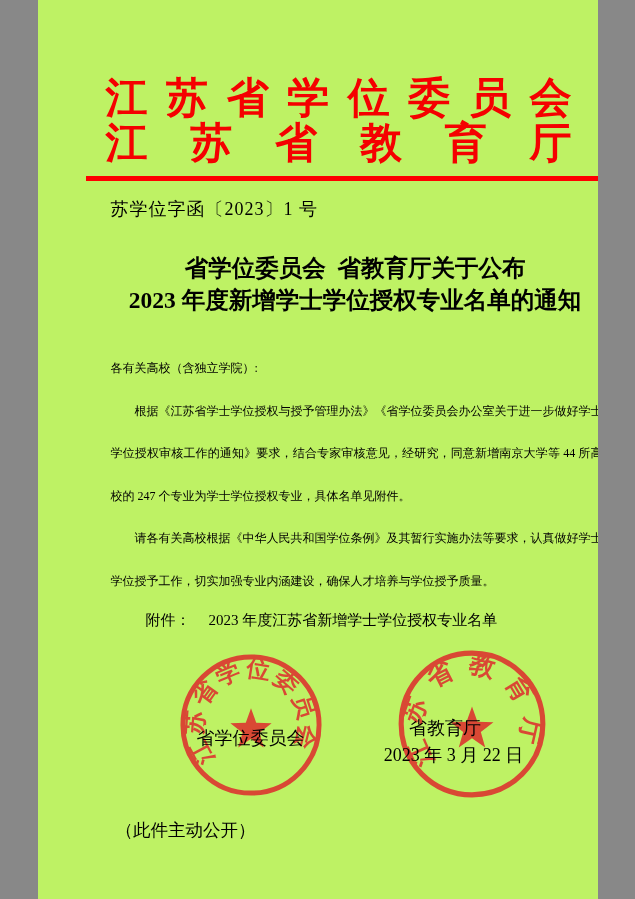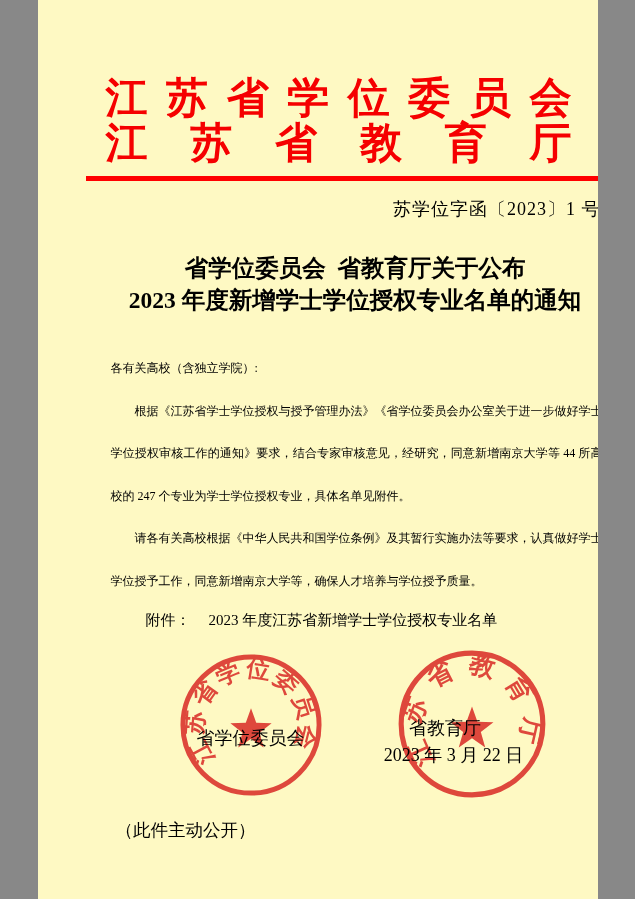--- a/index.html
+++ b/index.html
@@ -2,21 +2,21 @@
 <html><head>
 <meta charset="utf-8">
 <style>
   * { margin: 0; padding: 0; box-sizing: border-box; }
   html,body { background: #888; }
   .page {
     position: relative;
     width: 560px;
     height: 899px;
     margin: 0 auto;
-    background: #fef9c3;
+    background: #bef264;
     font-family: "Liberation Serif", "DejaVu Serif", serif;
     color: #000;
     overflow: hidden;
   }
   
   .masthead {
     position: absolute;
     top: 76px; left: 68px; width: 466px;
     color: #f50000;
     font-weight: bold;
@@ -31,21 +31,21 @@
   .red-rule {
     position: absolute;
     top: 176px; left: 48px;
     width: 542px; height: 5px;
     background: #ff0000;
   }
   
   .doc-number {
     position: absolute;
     top: 197px; left: 73px; width: 490px;
-    text-align: right;
+    text-align: left;
     font-size: 18px;
     letter-spacing: 1px;
   }
   
   .doc-title {
     position: absolute;
     top: 252px; left: 0; width: 635px;
     text-align: center;
     font-weight: bold;
     font-size: 23.5px;
@@ -101,21 +101,21 @@
   <div class="red-rule"></div>
 
   <div class="doc-number">苏学位字函〔2023〕1 号</div>
 
   <div class="doc-title">省学位委员会  省教育厅关于公布
 2023 年度新增学士学位授权专业名单的通知</div>
 
   <div class="body-text">
     <p>各有关高校（含独立学院）:</p>
     <p class="indent">根据《江苏省学士学位授权与授予管理办法》《省学位委员会办公室关于进一步做好学士学位授权审核工作的通知》要求，结合专家审核意见，经研究，同意新增南京大学等 44 所高校的 247 个专业为学士学位授权专业，具体名单见附件。</p>
-    <p class="indent">请各有关高校根据《中华人民共和国学位条例》及其暂行实施办法等要求，认真做好学士学位授予工作，同意新增南京大学等，确保人才培养与学位授予质量。</p>
+    <p class="indent">请各有关高校根据《中华人民共和国学位条例》及其暂行实施办法等要求，认真做好学士学位授予工作，切实加强专业内涵建设，确保人才培养与学位授予质量。</p>
   </div>
 
   <div class="attachment">
     <span class="attach-label">附件：</span><span>2023 年度江苏省新增学士学位授权专业名单</span>
   </div>
 
   <svg class="seal seal-left" viewBox="0 0 150 150">
     <circle cx="75" cy="75" r="69" fill="none" stroke="#dc3a31" stroke-width="5"></circle>
     <polygon points="75,58 80.3,72.7 95.9,73.2 83.6,82.8 87.9,97.8 75,89 62.1,97.8 66.4,82.8 54.1,73.2 69.7,72.7" fill="#dc3a31"></polygon>
     <path id="sealArcLeft" d="M 42.2 111.4 A 49 49 0 1 1 107.8 111.4" fill="none"></path>

